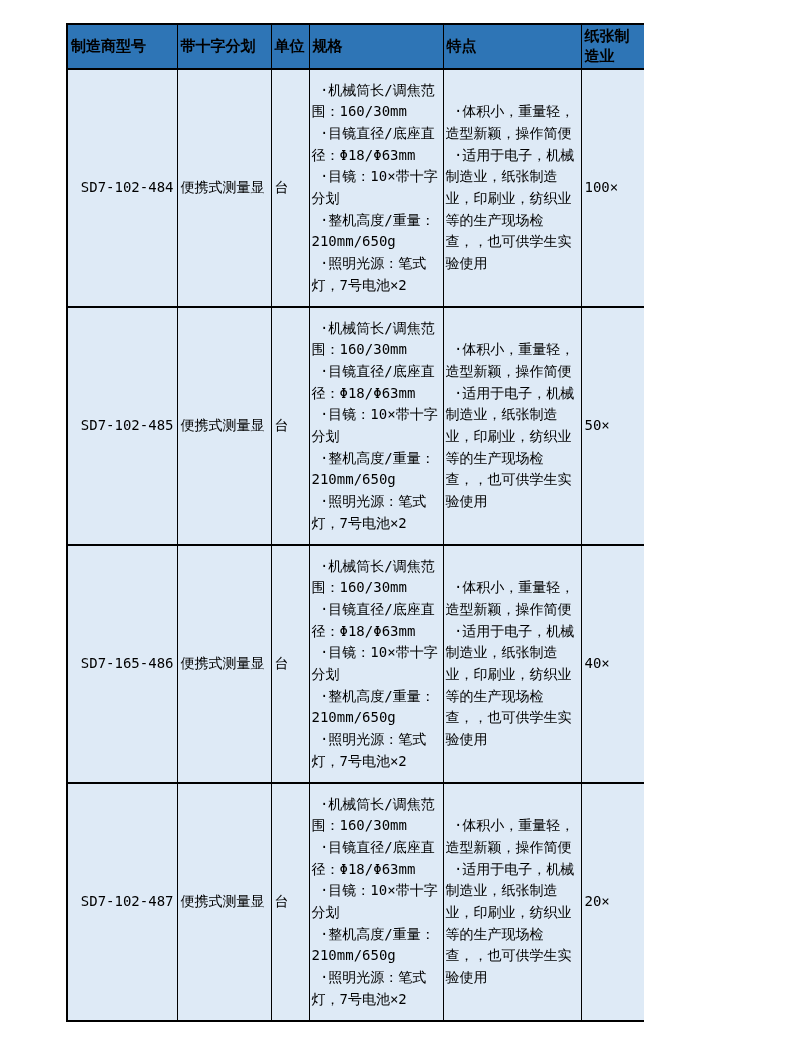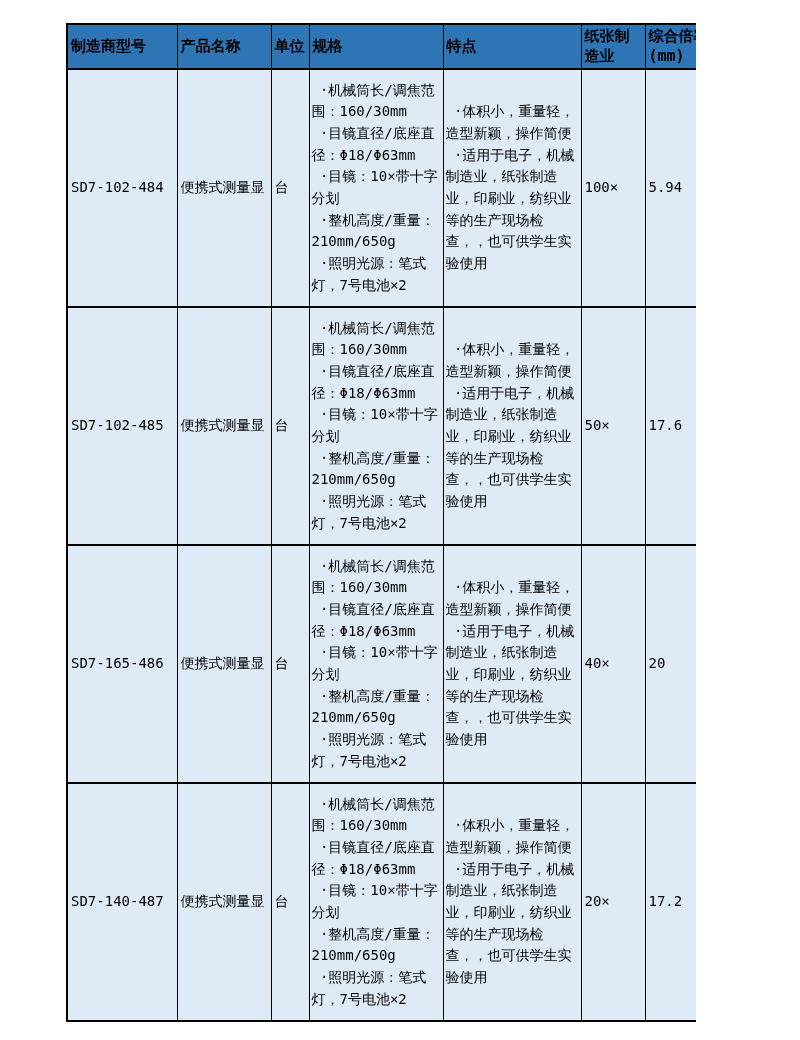--- a/index.html
+++ b/index.html
@@ -6,21 +6,21 @@
     margin: 0;
     padding: 0;
     background: #ffffff;
     width: 800px;
     height: 1040px;
     font-family: "DejaVu Sans Mono", "Liberation Mono", monospace;
     color: #000000;
   }
   .page {
     position: relative;
-    width: 696px;
+    width: 644px;
     height: 1040px;
     overflow: hidden;
   }
   table.product-table {
     position: absolute;
     left: 66px;
     top: 23px;
     width: 670px;
     border-collapse: collapse;
     table-layout: fixed;
@@ -51,41 +51,41 @@
   .product-table tbody tr {
     height: 238px;
   }
   .product-table tbody td {
     background: #DEEAF6;
     font-size: 14px;
     line-height: 1.55;
     white-space: pre-wrap;
     word-break: break-all;
   }
-  td.c-model { font-size: 14px; letter-spacing: 0; }
+  td.c-model { font-size: 14px; letter-spacing: 0; text-align: right; }
   td.c-spec, td.c-feat { padding-left: 2px; padding-right: 2px; }
 </style>
 </head>
 <body>
 
 <div class="page">
   <table class="product-table">
     <colgroup>
       <col style="width:110px">
       <col style="width:94px">
       <col style="width:38px">
       <col style="width:134px">
       <col style="width:138px">
       <col style="width:64px">
       <col style="width:92px">
     </colgroup>
     <thead>
       <tr>
         <th>制造商型号</th>
-        <th>产品名称</th>
+        <th>带十字分划</th>
         <th>单位</th>
         <th>规格</th>
         <th>特点</th>
         <th>纸张制造业</th>
         <th>综合倍率
 (mm)</th>
       </tr>
     </thead>
     <tbody>
       <tr>
@@ -124,21 +124,21 @@
  ·目镜直径/底座直径：Φ18/Φ63mm
  ·目镜：10×带十字分划
  ·整机高度/重量：210mm/650g
  ·照明光源：笔式灯，7号电池×2</td>
         <td class="c-feat"> ·体积小，重量轻，造型新颖，操作简便
  ·适用于电子，机械制造业，纸张制造业，印刷业，纺织业等的生产现场检查，，也可供学生实验使用</td>
         <td class="c-mag">40×</td>
         <td class="c-wd">20</td>
       </tr>
       <tr>
-        <td class="c-model">SD7-140-487</td>
+        <td class="c-model">SD7-102-487</td>
         <td class="c-name">便携式测量显</td>
         <td class="c-unit">台</td>
         <td class="c-spec"> ·机械筒长/调焦范围：160/30mm
  ·目镜直径/底座直径：Φ18/Φ63mm
  ·目镜：10×带十字分划
  ·整机高度/重量：210mm/650g
  ·照明光源：笔式灯，7号电池×2</td>
         <td class="c-feat"> ·体积小，重量轻，造型新颖，操作简便
  ·适用于电子，机械制造业，纸张制造业，印刷业，纺织业等的生产现场检查，，也可供学生实验使用</td>
         <td class="c-mag">20×</td>

